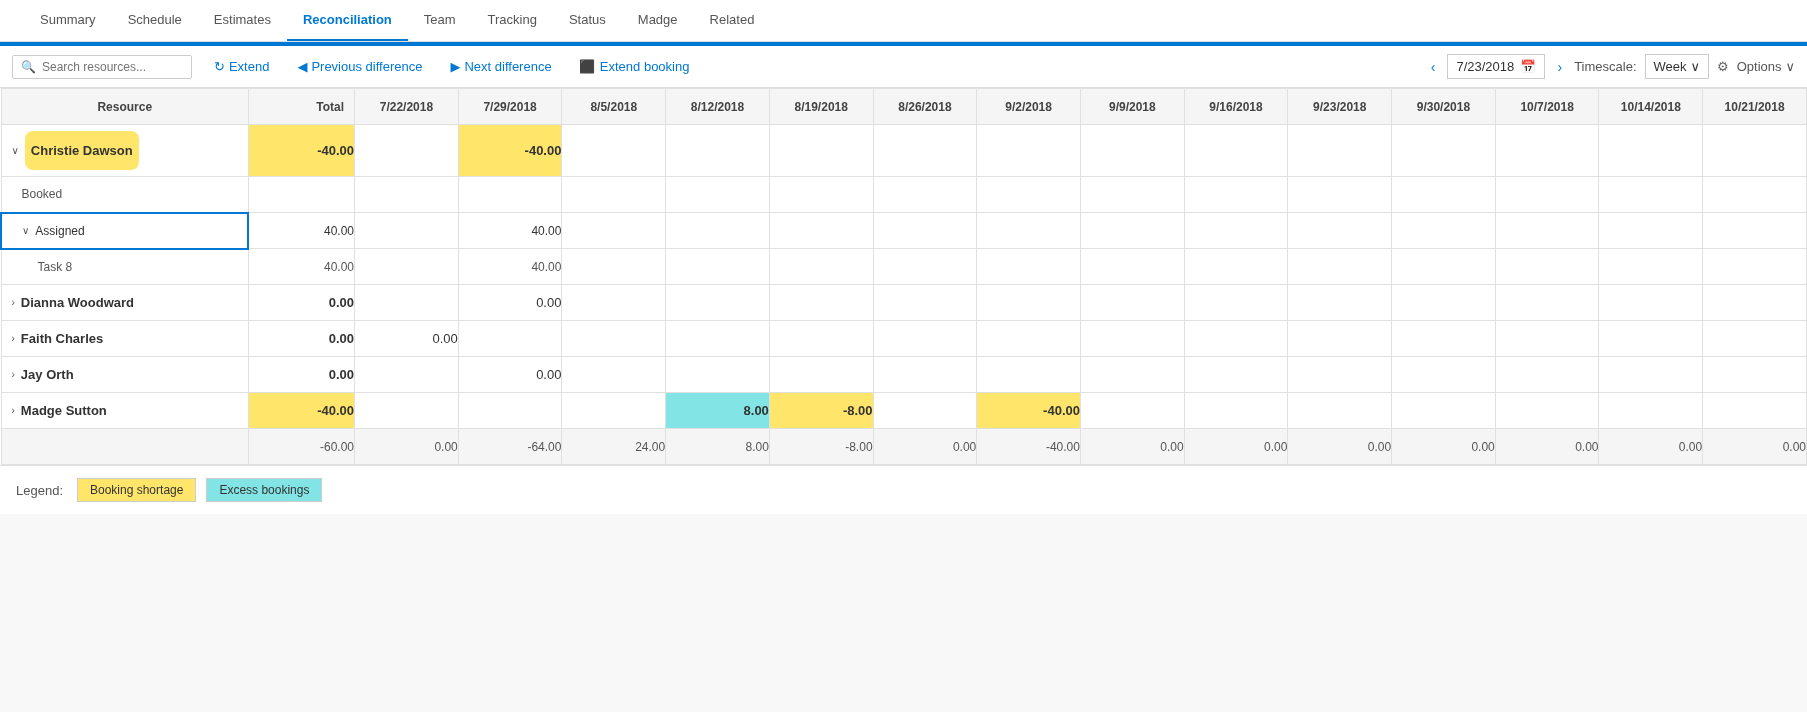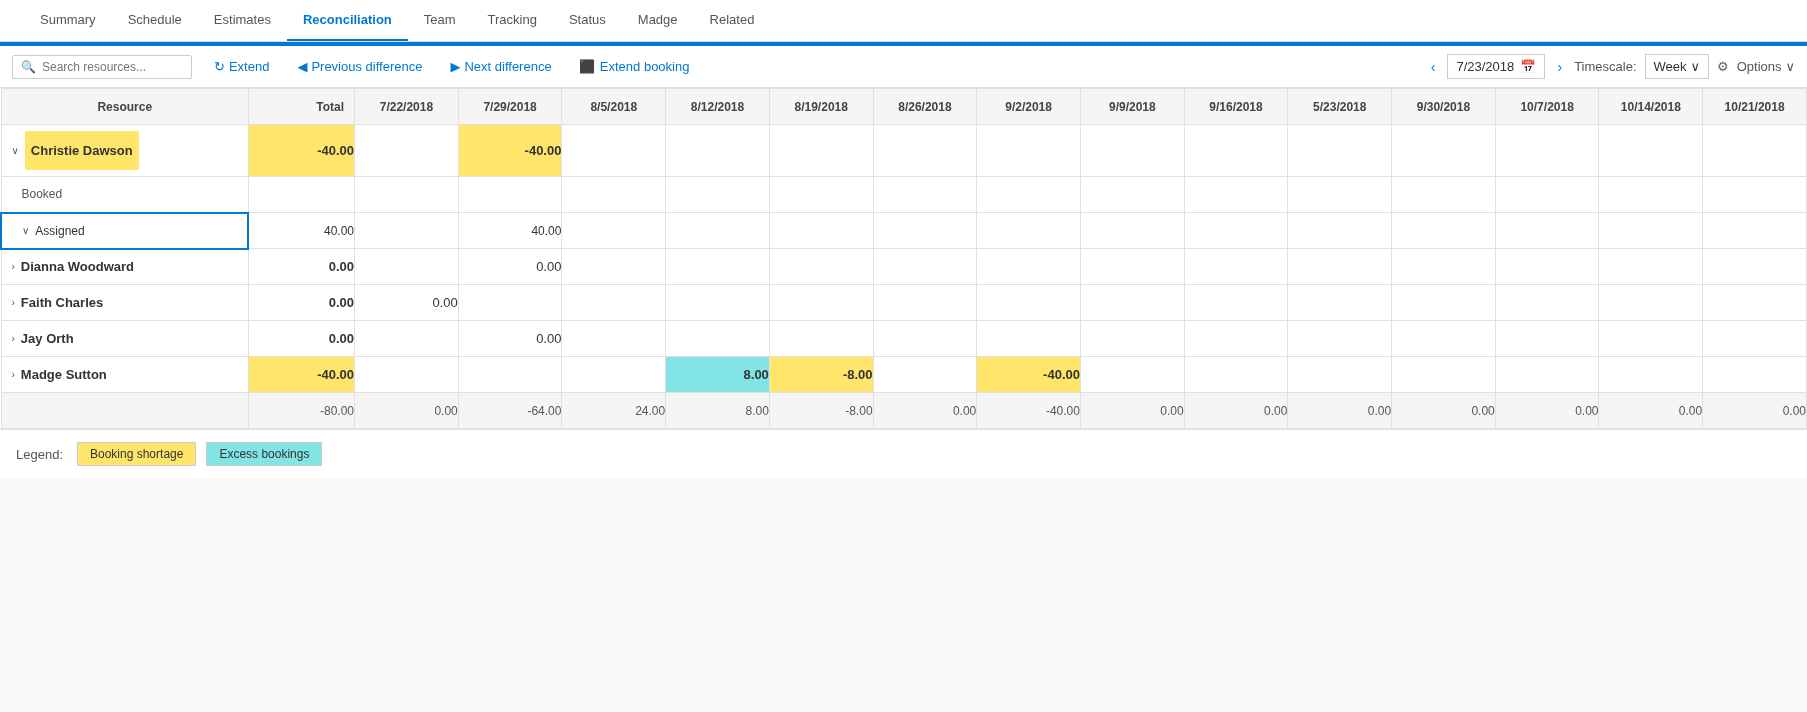--- a/index.html
+++ b/index.html
@@ -44,21 +44,21 @@
     tr.assigned-row td { background: #fff; font-size: 12px; }
     tr.task-row td { background: #fff; font-size: 12px; color: #555; }
     tr.total-row td { background: #f5f5f5; font-size: 12px; color: #555; }
 
     
     .cell-yellow { background: #ffe66a !important; font-weight: 700; }
     .cell-cyan { background: #82e4e4 !important; font-weight: 700; }
 
     
     .resource-name { font-weight: 700; }
-    .resource-name.highlight { background: #ffe66a; padding: 12px 6px; border-radius: 2px; }
+    .resource-name.highlight { background: #ffe66a; padding: 12px 6px; border-radius: 8px; }
     .sub-name { padding-left: 20px; }
     .sub-sub-name { padding-left: 36px; }
 
     
     .chevron { font-size: 10px; color: #555; cursor: pointer; }
 
     
     .legend { display: flex; align-items: center; gap: 10px; padding: 12px 16px; background: #fff; border-top: 1px solid #e0e0e0; }
     .legend-label { font-size: 13px; color: #555; margin-right: 4px; }
     .legend-item { padding: 4px 12px; border: 1px solid #ccc; font-size: 12px; }
@@ -139,21 +139,21 @@
         <th class="col-total" style="text-align:right;">Total</th>
         <th class="col-date">7/22/2018</th>
         <th class="col-date">7/29/2018</th>
         <th class="col-date">8/5/2018</th>
         <th class="col-date">8/12/2018</th>
         <th class="col-date">8/19/2018</th>
         <th class="col-date">8/26/2018</th>
         <th class="col-date">9/2/2018</th>
         <th class="col-date">9/9/2018</th>
         <th class="col-date">9/16/2018</th>
-        <th class="col-date">5/23/2018</th>
+        <th class="col-date">9/23/2018</th>
         <th class="col-date">9/30/2018</th>
         <th class="col-date">10/7/2018</th>
         <th class="col-date">10/14/2018</th>
         <th class="col-date">10/21/2018</th>
       </tr>
     </thead>
     <tbody>
 
       <tr class="resource-row">
         <td class="col-resource-cell">
@@ -219,20 +219,42 @@
         <td class="cell-value"></td>
         <td class="cell-value"></td>
         <td class="cell-value"></td>
         <td class="cell-value"></td>
         <td class="cell-value"></td>
         <td class="cell-value"></td>
         <td class="cell-value"></td>
         <td class="cell-value"></td>
       </tr>
 
+      <tr class="task-row">
+        <td class="col-resource-cell">
+          <div class="cell-resource sub-sub-name">
+            <span>Task 8</span>
+          </div>
+        </td>
+        <td class="cell-value">40.00</td>
+        <td class="cell-value"></td>
+        <td class="cell-value">40.00</td>
+        <td class="cell-value"></td>
+        <td class="cell-value"></td>
+        <td class="cell-value"></td>
+        <td class="cell-value"></td>
+        <td class="cell-value"></td>
+        <td class="cell-value"></td>
+        <td class="cell-value"></td>
+        <td class="cell-value"></td>
+        <td class="cell-value"></td>
+        <td class="cell-value"></td>
+        <td class="cell-value"></td>
+        <td class="cell-value"></td>
+      </tr>
 
       <tr class="resource-row">
         <td class="col-resource-cell">
           <div class="cell-resource">
             <span class="chevron">›</span>
             <span class="resource-name">Dianna Woodward</span>
           </div>
         </td>
         <td class="cell-value bold">0.00</td>
         <td class="cell-value"></td>
@@ -318,21 +340,21 @@
         <td class="cell-value"></td>
         <td class="cell-value"></td>
         <td class="cell-value"></td>
         <td class="cell-value"></td>
         <td class="cell-value"></td>
         <td class="cell-value"></td>
       </tr>
 
       <tr class="total-row">
         <td class="col-resource-cell"></td>
-        <td class="cell-value">-80.00</td>
+        <td class="cell-value">-60.00</td>
         <td class="cell-value">0.00</td>
         <td class="cell-value">-64.00</td>
         <td class="cell-value">24.00</td>
         <td class="cell-value">8.00</td>
         <td class="cell-value">-8.00</td>
         <td class="cell-value">0.00</td>
         <td class="cell-value">-40.00</td>
         <td class="cell-value">0.00</td>
         <td class="cell-value">0.00</td>
         <td class="cell-value">0.00</td>

